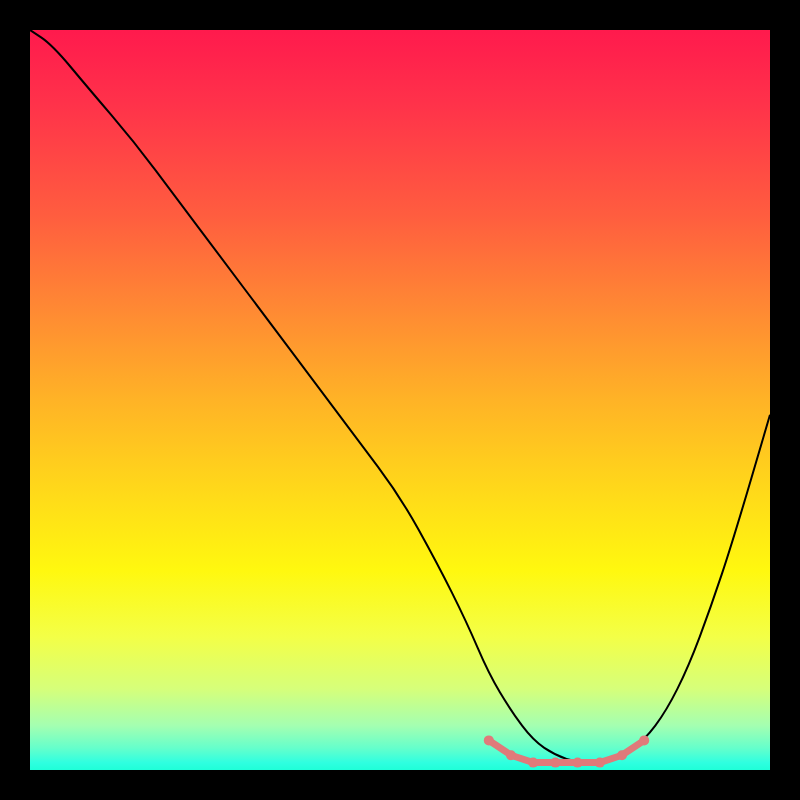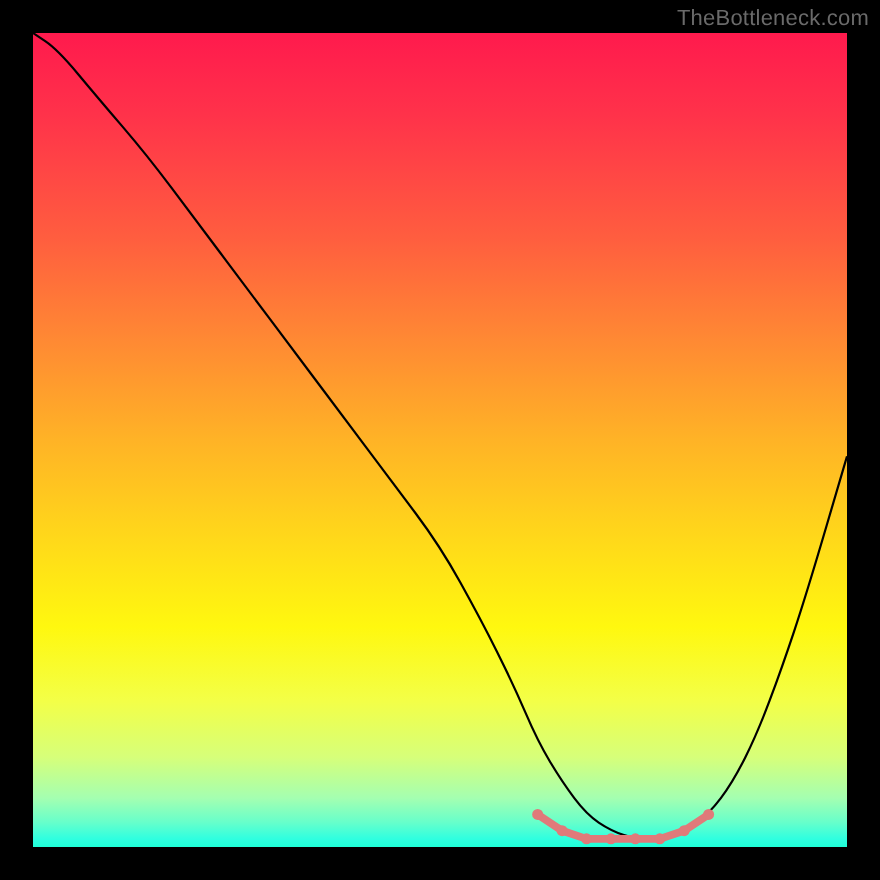--- a/index.html
+++ b/index.html
@@ -73,21 +73,20 @@
     color: #6a6a6a;
     font-size: 20px;
     letter-spacing: 0.2px;
     user-select: none;
   }
 </style>
 </head>
 <body>
 
 <div class="stage">
-  <div class="watermark">TheBottleneck.com</div>
   <div class="plot-area">
     <div class="gradient"></div>
     <svg class="curve" viewBox="0 0 740 740" preserveAspectRatio="none">
       <path id="curve-path" class="curve-path" d="M 0 0 Q 0 0 11.1 7.400000000000034 Q 22.2 14.800000000000068 40.7 37 Q 59.2 59.19999999999993 81.4 85.09999999999997 Q 103.60000000000001 111 125.80000000000001 140.59999999999997 Q 148 170.19999999999993 170.2 199.79999999999998 Q 192.4 229.40000000000003 214.60000000000002 259 Q 236.8 288.6 259 318.2 Q 281.2 347.79999999999995 303.4 377.4 Q 325.6 407 347.8 436.6 Q 370 466.2 388.5 499.5 Q 407.00000000000006 532.8 421.8 562.4 Q 436.59999999999997 592 447.7 617.9 Q 458.8 643.8 469.9 662.3 Q 481 680.8 492.1 695.5999999999999 Q 503.20000000000005 710.4 514.3 717.8 Q 525.4 725.2 536.5 728.9000000000001 Q 547.6 732.6 558.7 732.6 Q 569.8000000000001 732.6 580.9000000000001 728.9000000000001 Q 592 725.2 603.0999999999999 717.8 Q 614.1999999999999 710.4 625.3 695.5999999999999 Q 636.4 680.8 647.5 658.5999999999999 Q 658.6 636.4 669.7 606.8 Q 680.8000000000001 577.2 691.9000000000001 543.9000000000001 Q 703 510.6 721.5 447.70000000000005 L 740 384.8"></path>
       <g class="dots" id="dots">
           <path d="M 458.8 710.4 L 481 725.2 L 503.20000000000005 732.6 L 525.4 732.6 L 547.6 732.6 L 569.8000000000001 732.6 L 592 725.2 L 614.1999999999999 710.4"></path>
           <circle cx="458.8" cy="710.4" r="5"></circle>
           <circle cx="481" cy="725.2" r="5"></circle>
           <circle cx="503.20000000000005" cy="732.6" r="5"></circle>
           <circle cx="525.4" cy="732.6" r="5"></circle>

